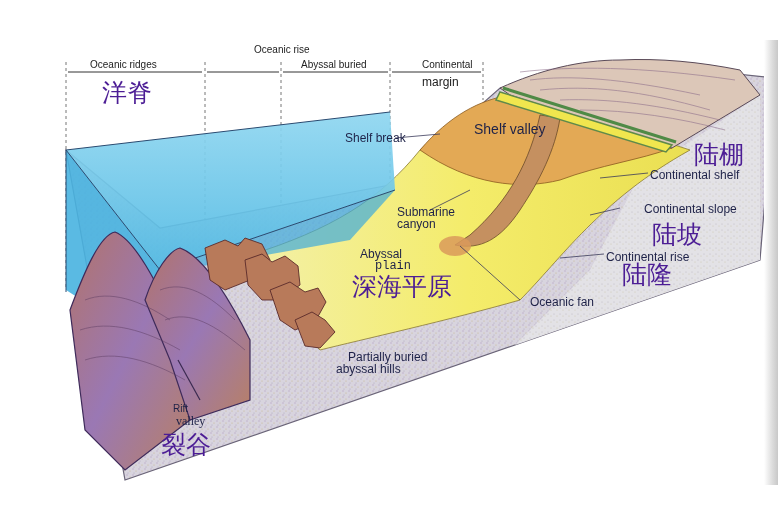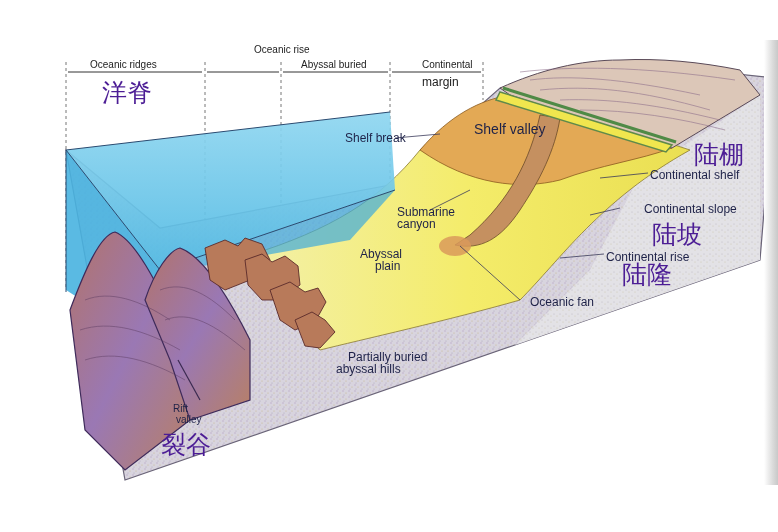--- a/index.html
+++ b/index.html
@@ -141,23 +141,24 @@
   <div class="lbl en" style="left:622px;top:202px;padding-left:22px;">Continental slope</div>
   <div class="lbl zh" style="left:652px;top:210px;margin-top:8px;">陆坡</div>
 
   <div class="lbl en" style="left:606px;top:250px;">Continental rise</div>
   <div class="lbl zh" style="left:622px;top:258px;">陆隆</div>
 
   <div class="lbl en" style="left:397px;top:205px;">Submarine</div>
   <div class="lbl en" style="left:397px;top:217px;">canyon</div>
 
   <div class="lbl en" style="left:360px;top:247px;">Abyssal</div>
-  <div class="lbl en" style="left:375px;top:259px;">plain</div>
+  <div class="lbl en" style="left:375px;top:259px;font-family:Liberation Mono, monospace;">plain</div>
+  <div class="lbl zh" style="left:352px;top:270px;">深海平原</div>
 
   <div class="lbl en" style="left:530px;top:295px;">Oceanic fan</div>
 
   <div class="lbl en" style="left:336px;top:350px;padding-left:12px;">Partially buried</div>
   <div class="lbl en" style="left:336px;top:362px;">abyssal hills</div>
 
   <div class="lbl en" style="left:173px;top:403px;font-size:10px;">Rift</div>
-  <div class="lbl en" style="left:176px;top:414px;font-size:10px;">valley</div>
+  <div class="lbl en" style="left:176px;top:414px;font-size:12px;font-family:Liberation Serif, serif;">valley</div>
   <div class="lbl zh" style="left:161px;top:428px;">裂谷</div>
 </div>
 
 </body></html>

